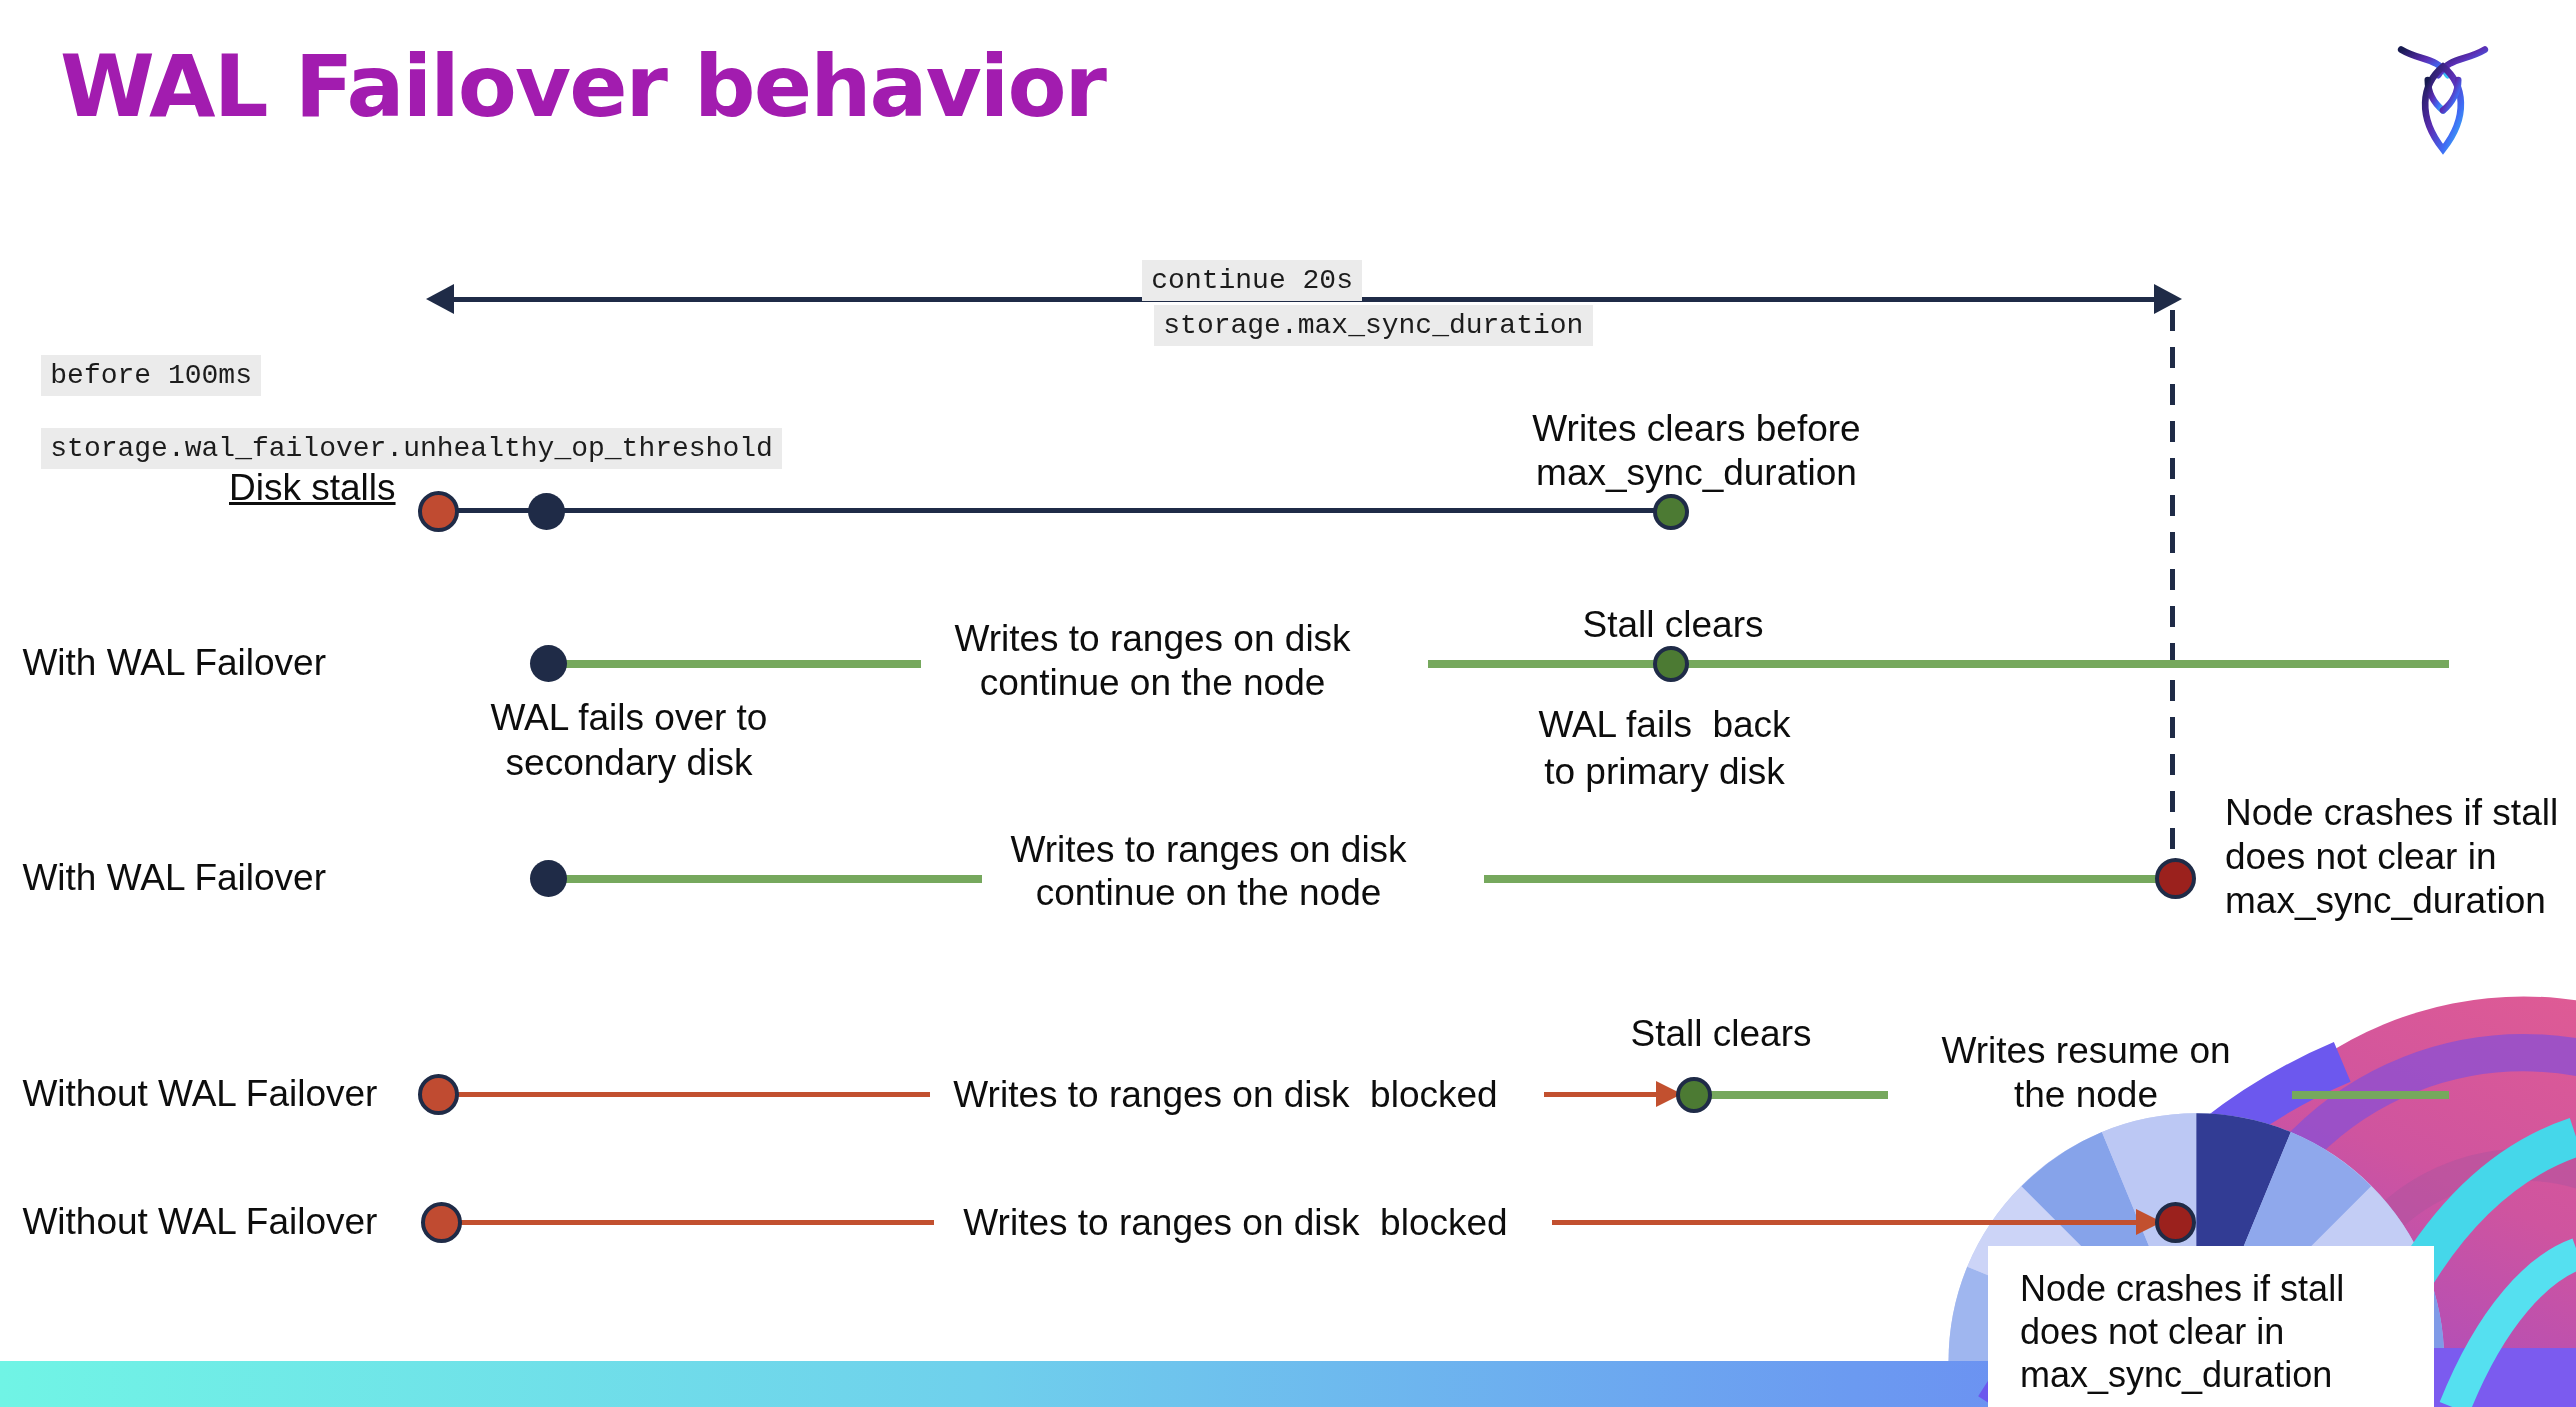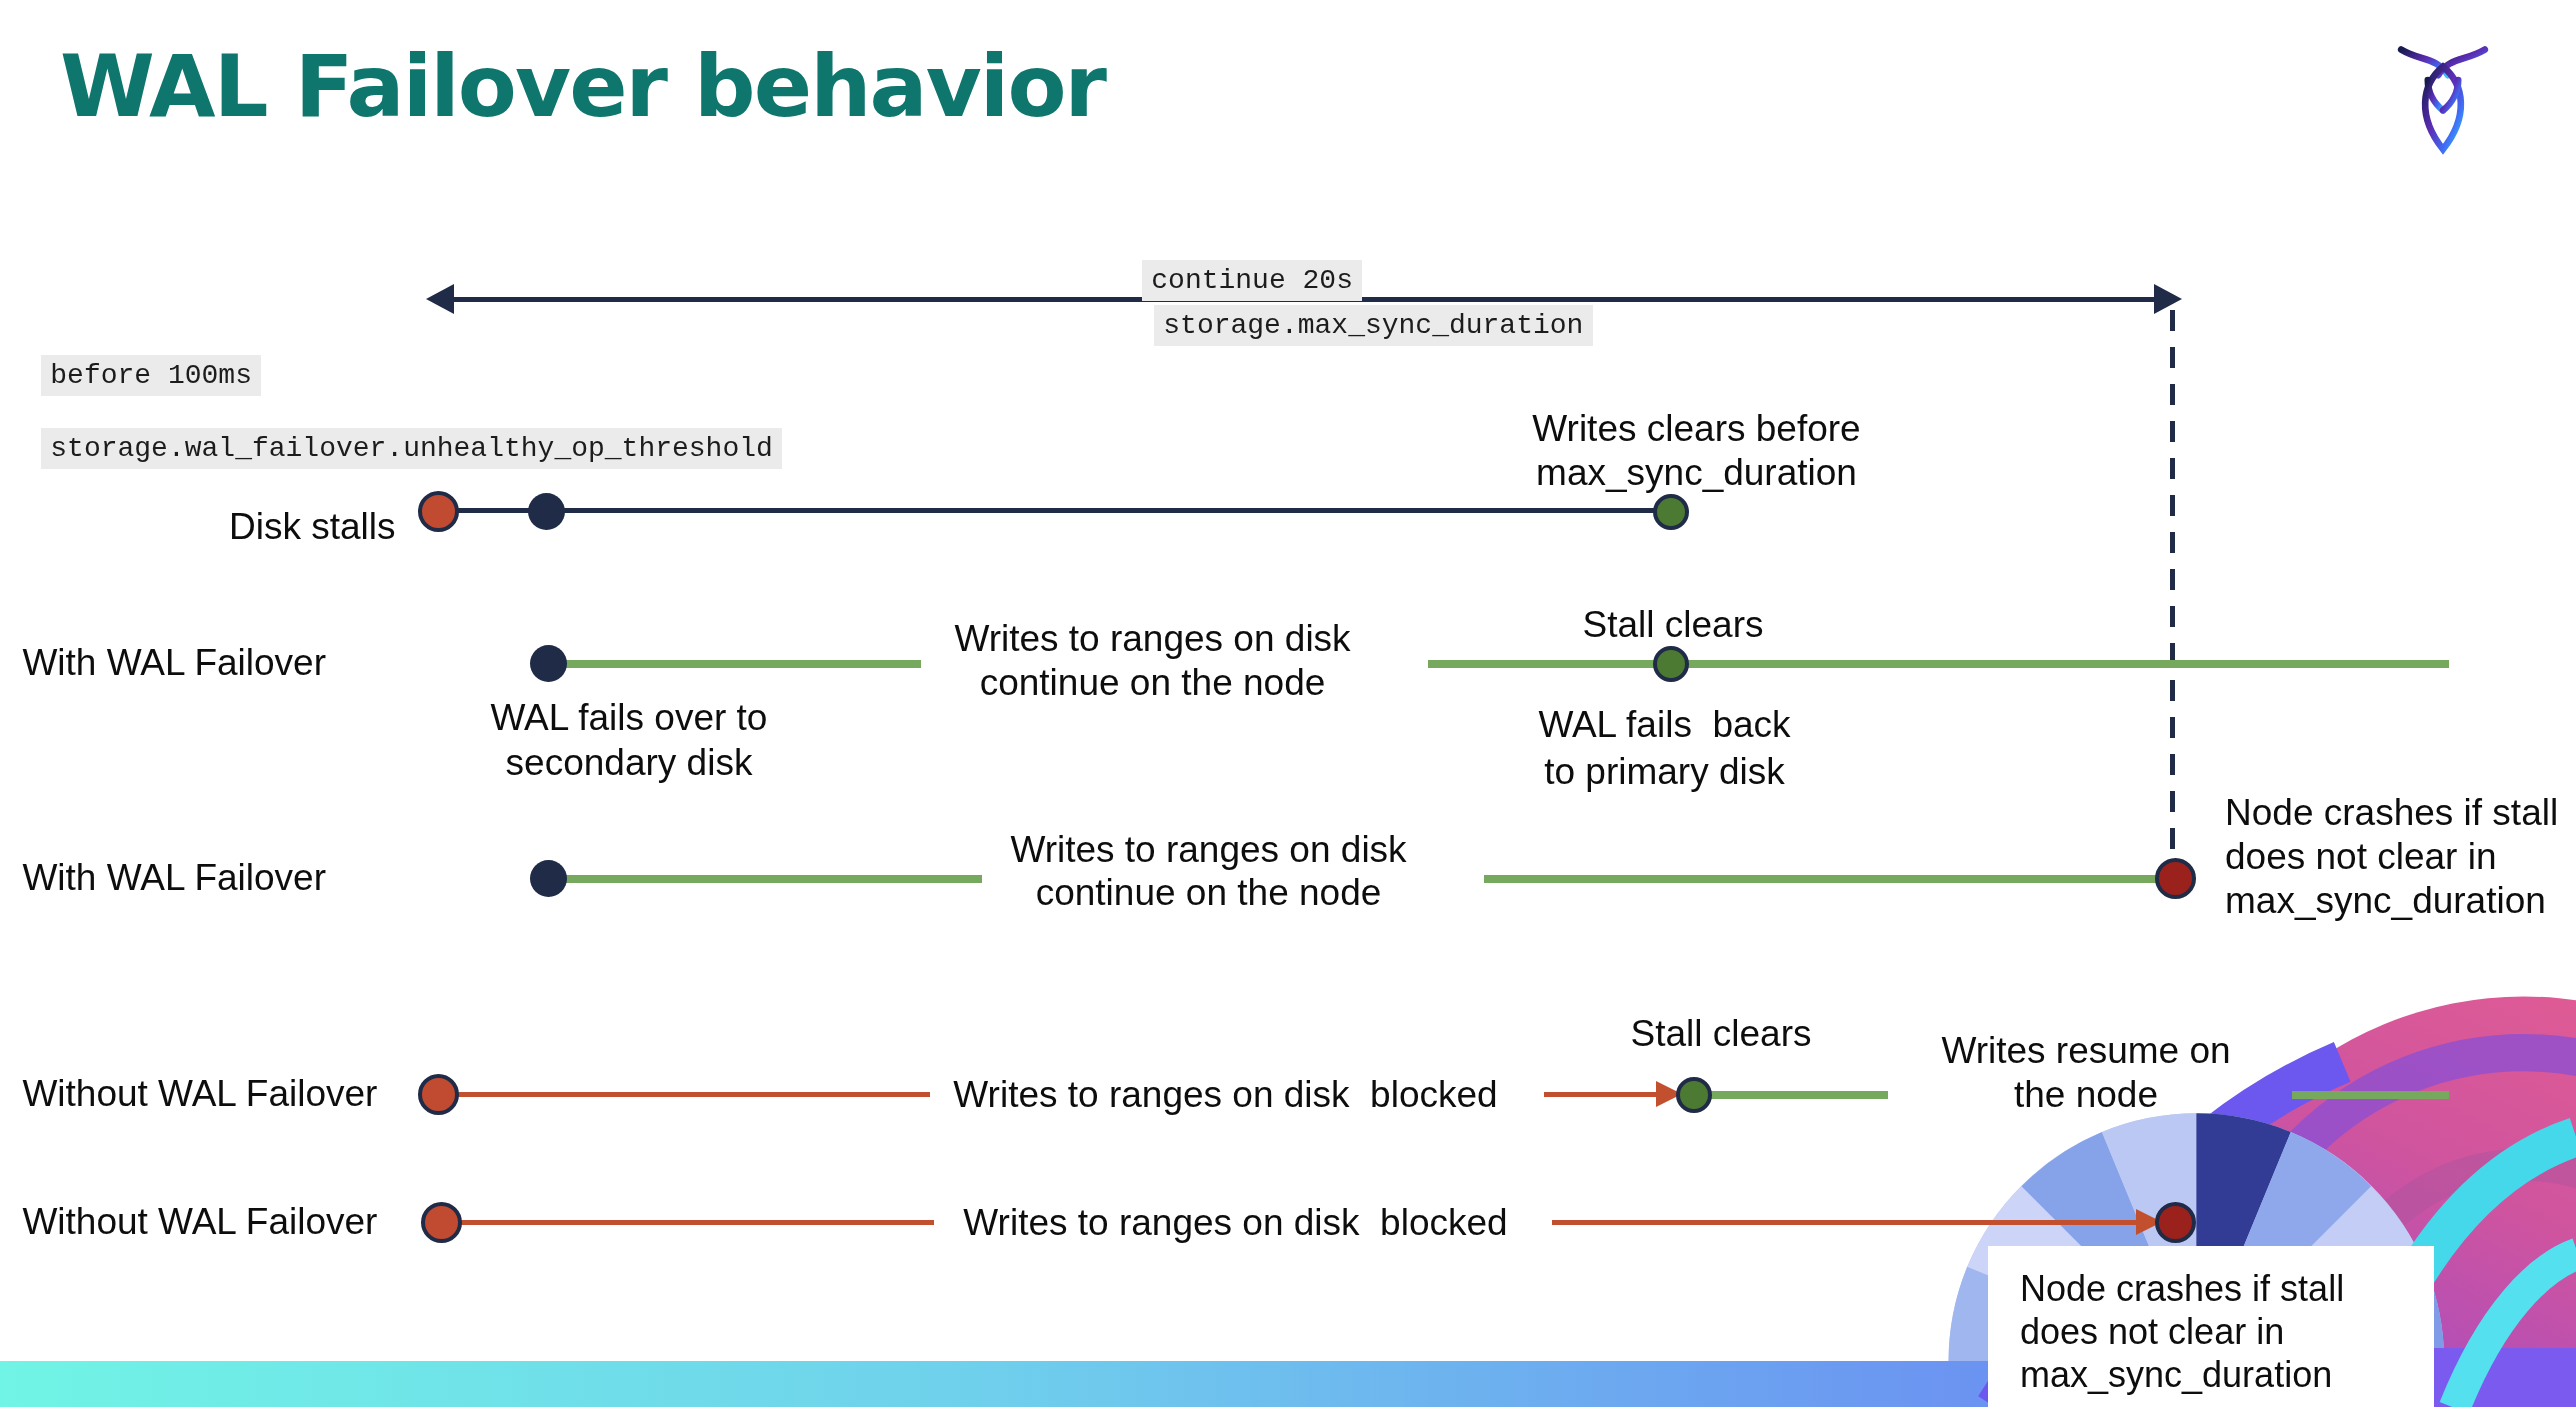--- a/index.html
+++ b/index.html
@@ -8,21 +8,21 @@
     background:#ffffff;
     font-family:"Liberation Sans", sans-serif;
     color:var(--text,#111);
   }
   .abs{position:absolute;}
 
   
   .title{
     left:60px;top:36px;
     font-family:"DejaVu Sans","Liberation Sans",sans-serif;
-    font-size:86px;font-weight:700;letter-spacing:-1.9px;color:#0f766e;
+    font-size:86px;font-weight:700;letter-spacing:-1.9px;color:#a21caf;
     z-index:5;
   }
   .logo{left:2389px;top:41px;width:108px;height:114px;z-index:5;}
 
   
   .cfg{
     font-family:"Liberation Mono","DejaVu Sans Mono",monospace;
     font-size:28px;line-height:34px;color:#1c1c1c;
     background:var(--mono-bg,#ebebeb);
     padding:3.7px 9.3px;white-space:pre;z-index:4;
@@ -133,21 +133,21 @@
 <div class="abs cfg" style="left:1154px;top:305px;text-align:right;">storage.max_sync_duration</div>
 
 <div class="abs cfg" style="left:41px;top:355px;">before 100ms</div>
 <div class="abs cfg" style="left:41px;top:400px;margin-top:28px;">storage.wal_failover.unhealthy_op_threshold</div>
 <div class="abs hline" style="left:480px;top:447px;width:67px;"></div>
 <div class="abs tri snl" style="left:467px;top:437px;"></div>
 <div class="abs tri snr" style="left:546px;top:437px;"></div>
 
 <div class="abs dashed" style="left:2170px;top:310px;height:555px;"></div>
 
-<div class="abs rowlabel" style="left:229px;top:501px;">Disk stalls</div>
+<div class="abs rowlabel" style="left:229px;top:462px;text-decoration:underline;">Disk stalls</div>
 <div class="abs hline" style="left:438px;top:508px;width:1233px;"></div>
 <div class="abs dot red" style="left:418px;top:491px;"></div>
 <div class="abs dot navy" style="left:528px;top:493px;"></div>
 <div class="abs dot green" style="left:1653px;top:494px;"></div>
 <div class="abs note center" style="left:1477px;top:407px;width:439px;">Writes clears before
 max_sync_duration</div>
 
 <div class="abs rowlabel" style="left:22.4px;top:637px;">With WAL Failover</div>
 <div class="abs gline" style="left:561px;top:660px;width:360px;"></div>
 <div class="abs gline" style="left:1428px;top:660px;width:1021px;"></div>

